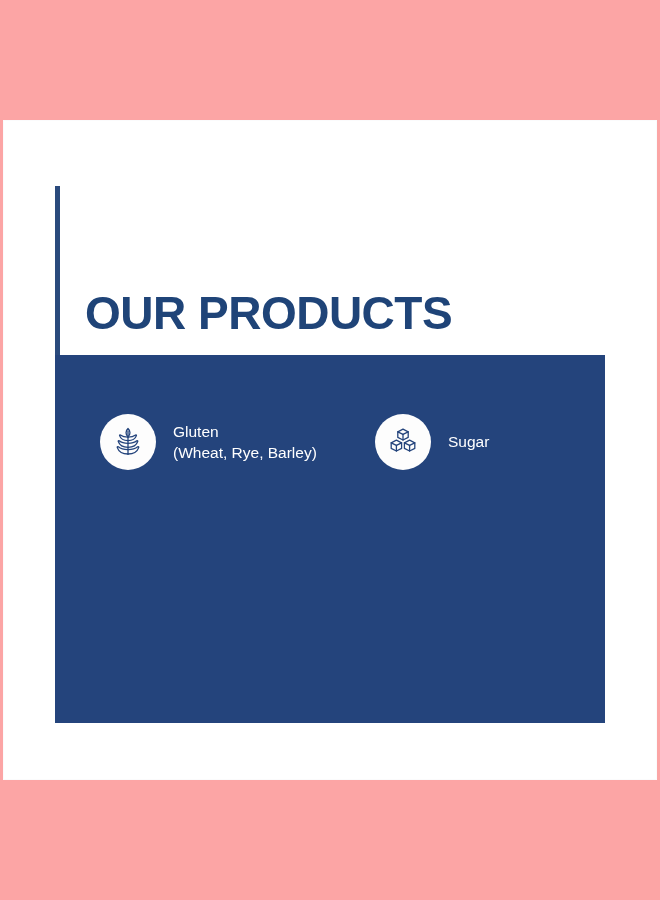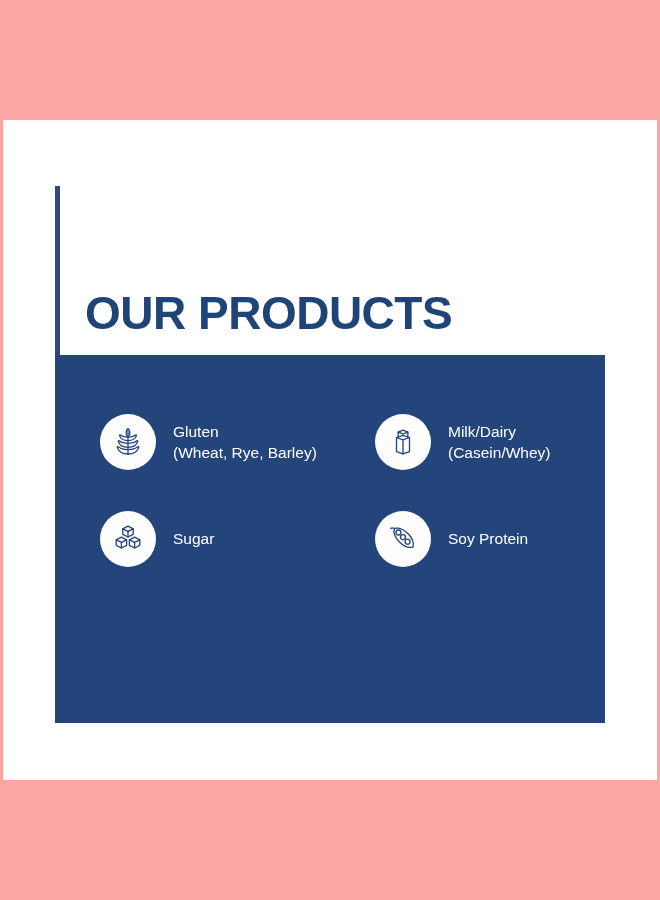--- a/index.html
+++ b/index.html
@@ -136,35 +136,20 @@
             <path d="M18 19.3c4.9 0 7.7-1.6 8.8-2.5.6-.5 1.2.1.9.7-.8 2.4-3.6 5.8-9.7 5.8"></path>
             <path d="M18 25.6c-5.4 0-8.5-1.8-9.7-2.8-.7-.6-1.3.1-1 .8.9 2.6 4 6.4 10.7 6.4"></path>
             <path d="M18 25.6c5.4 0 8.5-1.8 9.7-2.8.7-.6 1.3.1 1 .8-.9 2.6-4 6.4-10.7 6.4"></path>
           </svg>
         </span>
         <span class="item-label">Gluten
 (Wheat, Rye, Barley)</span>
       </div>
 
 
-      <div class="item">
-        <span class="badge">
-          <svg width="36" height="36" viewBox="0 0 36 36" fill="none" stroke="#24447c" stroke-width="1.3" stroke-linecap="round" stroke-linejoin="round">
-            <path d="M11.5 13.5l6.5-2.2 6.5 2.2v14.2l-6.5 2.2-6.5-2.2z"></path>
-            <path d="M11.5 13.5l6.5 2.3 6.5-2.3"></path>
-            <path d="M18 15.8v14.1"></path>
-            <path d="M13.2 8.1l4.8-2 4.8 2"></path>
-            <path d="M13.2 8.1v5.9"></path>
-            <path d="M22.8 8.1v5.4"></path>
-            <path d="M13.2 8.1l4.8 1.8 4.8-1.8"></path>
-          </svg>
-        </span>
-        <span class="item-label">Milk/Dairy
-(Casein/Whey)</span>
-      </div>
 
       <div class="item">
         <span class="badge">
           <svg width="36" height="36" viewBox="0 0 36 36" fill="none" stroke="#24447c" stroke-width="1.3" stroke-linecap="round" stroke-linejoin="round">
 
             <path d="M18 5.2l5.2 2.6v5.6L18 16l-5.2-2.6V7.8z"></path>
             <path d="M12.8 7.8L18 10.4l5.2-2.6"></path>
             <path d="M18 10.4V16"></path>
 
             <path d="M11.4 16.2l5.2 2.6v5.6l-5.2 2.6-5.2-2.6v-5.6z"></path>
@@ -172,30 +157,18 @@
             <path d="M11.4 21.4V27"></path>
 
             <path d="M24.6 16.2l5.2 2.6v5.6L24.6 27l-5.2-2.6v-5.6z"></path>
             <path d="M19.4 18.8l5.2 2.6 5.2-2.6"></path>
             <path d="M24.6 21.4V27"></path>
           </svg>
         </span>
         <span class="item-label">Sugar</span>
       </div>
 
-      <div class="item">
-        <span class="badge">
-          <svg width="36" height="36" viewBox="0 0 36 36" fill="none" stroke="#24447c" stroke-width="1.3" stroke-linecap="round" stroke-linejoin="round">
-            <path d="M9.3 7.4c4.4-1.1 9.5 1 13.6 5.1s6.2 9.2 5.1 13.6c-4.4 1.1-9.5-1-13.6-5.1S8.2 11.8 9.3 7.4z"></path>
-            <circle cx="13.4" cy="11.5" r="2.5"></circle>
-            <circle cx="18" cy="16.1" r="2.5"></circle>
-            <circle cx="22.6" cy="20.7" r="2.5"></circle>
-            <path d="M9.3 7.4c-1.5-.6-2.8-.5-3.6 0"></path>
-          </svg>
-        </span>
-        <span class="item-label">Soy Protein</span>
-      </div>
 
 
     </div>
   </div>
 
 </div>
 
 </body></html>

